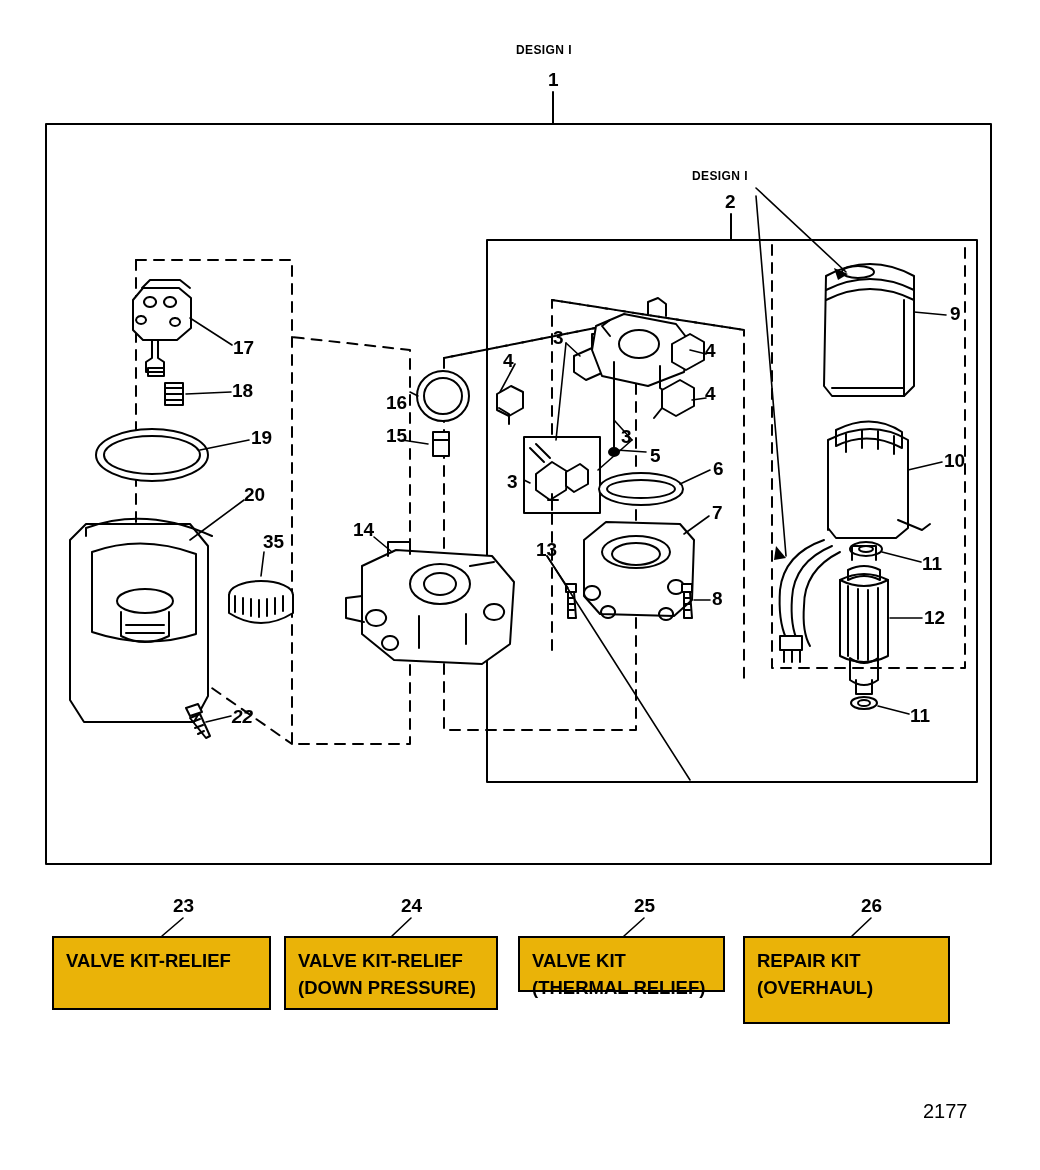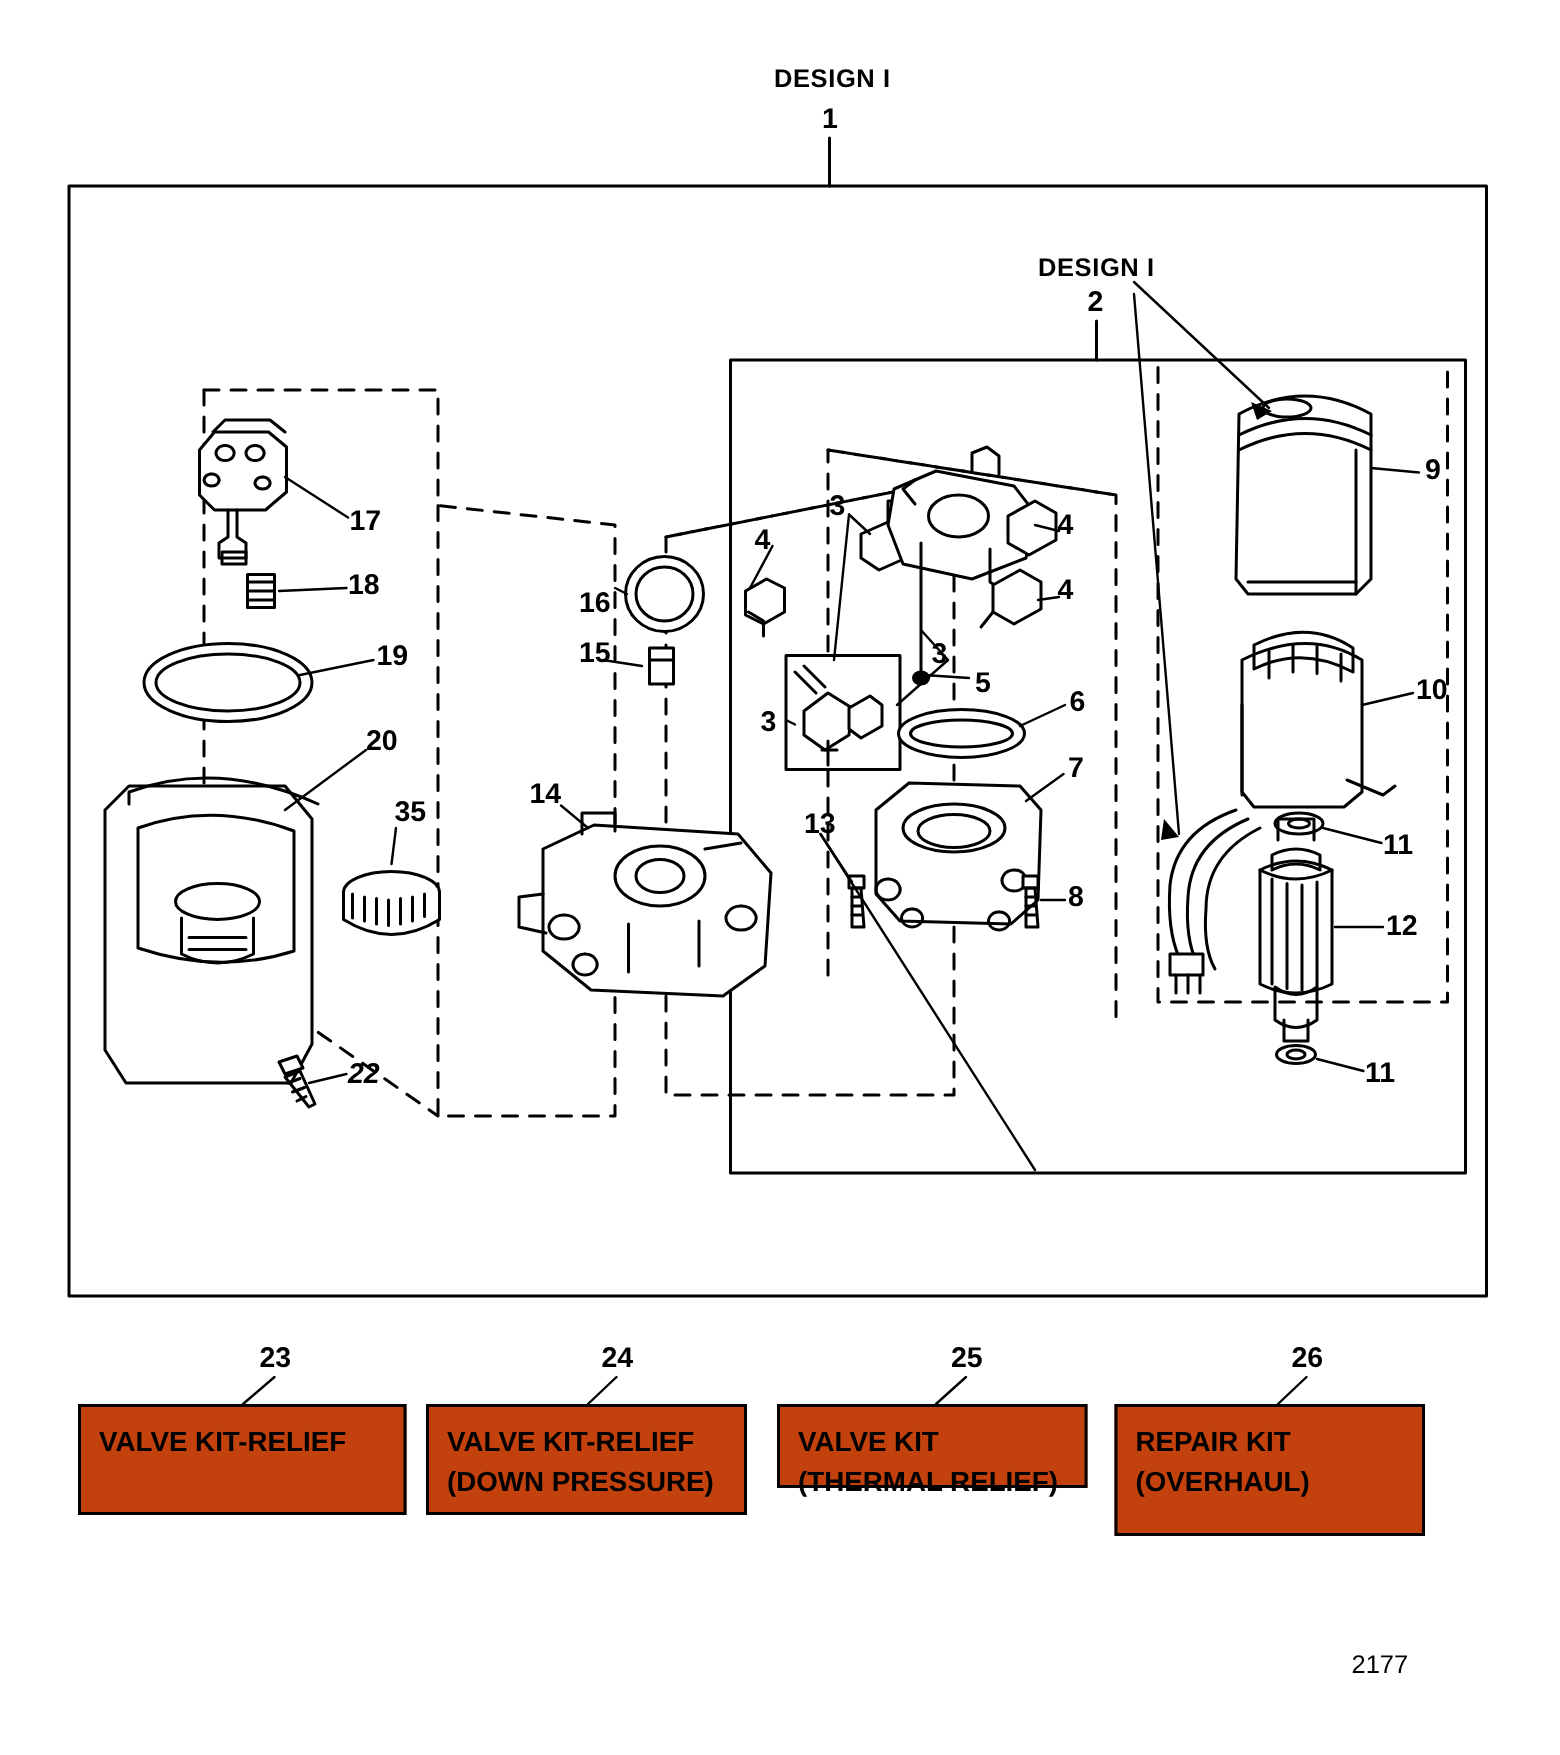--- a/index.html
+++ b/index.html
@@ -30,42 +30,43 @@
   .lbl {
     position: absolute;
     font-family: "Liberation Sans", sans-serif;
     font-weight: bold;
     font-size: 19px;
     line-height: 1;
     white-space: nowrap;
     color: #000;
   }
   .design-lbl {
-    font-size: 17px;
+    font-size: 12px;
     letter-spacing: 0.4px;
   }
   .kitbox {
     position: absolute;
     border: 2px solid #000;
-    background: #c2410c;
+    background: #eab308;
     box-sizing: border-box;
     padding: 10px 10px 8px 12px;
   }
   .kitbox .line {
     font-family: "Liberation Sans", sans-serif;
     font-weight: bold;
     font-size: 18.5px;
     line-height: 1.45;
     white-space: nowrap;
   }
   .pagenum {
     position: absolute;
     font-family: "Liberation Sans", sans-serif;
-    font-size: 17px;
+    font-size: 20px;
     font-weight: normal;
+    margin-left: 22px;
   }
 </style>
 </head>
 <body>
 
 <div id="root">
 
   <svg class="layer" viewBox="0 0 1040 1170">
     <g fill="none" stroke="#000" stroke-width="2" stroke-linejoin="round" stroke-linecap="round">
 

